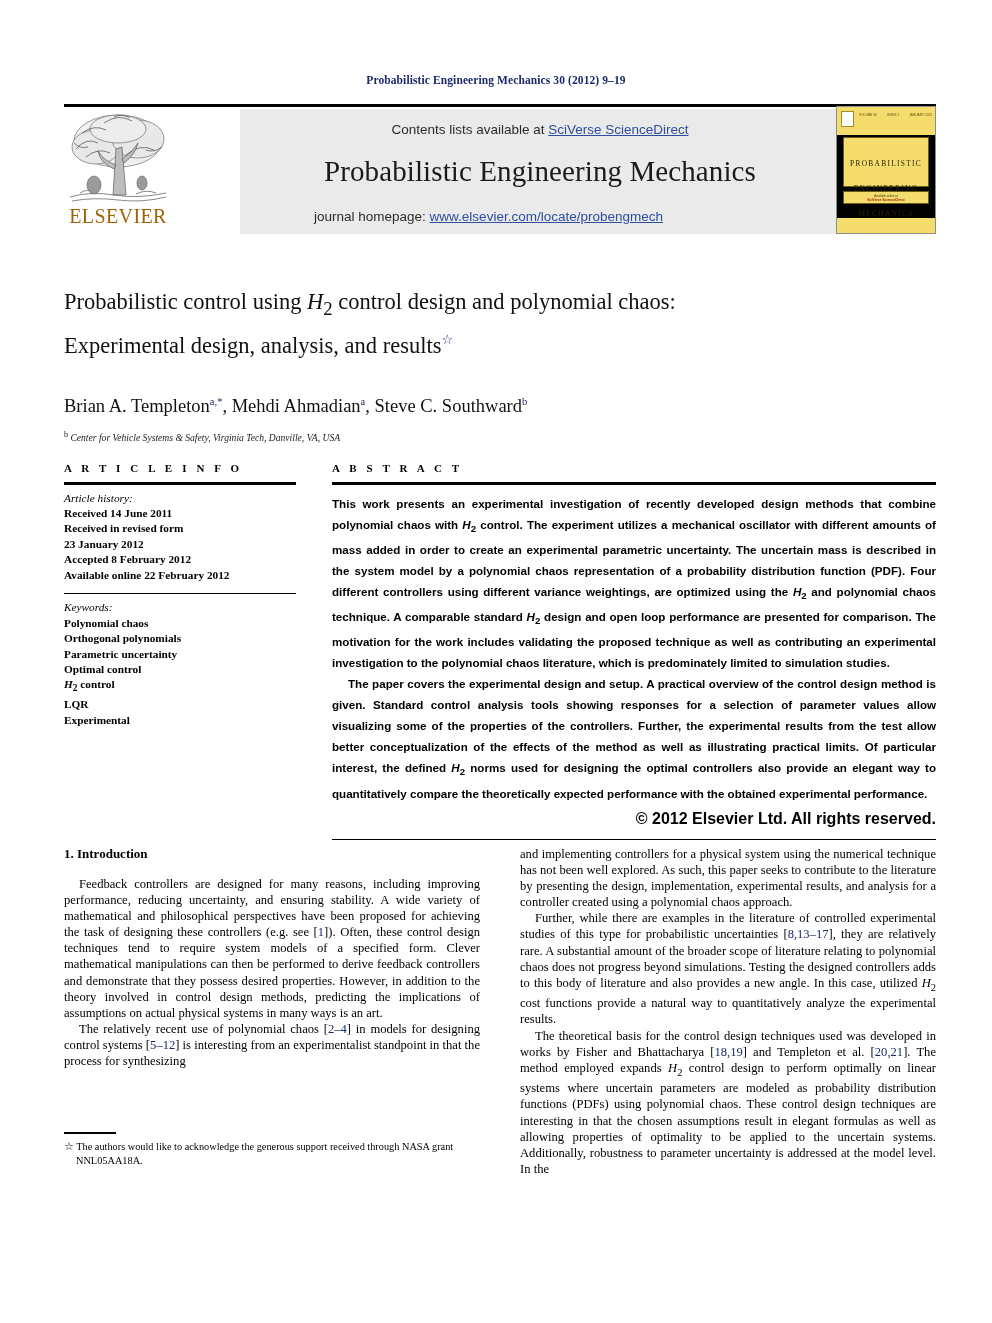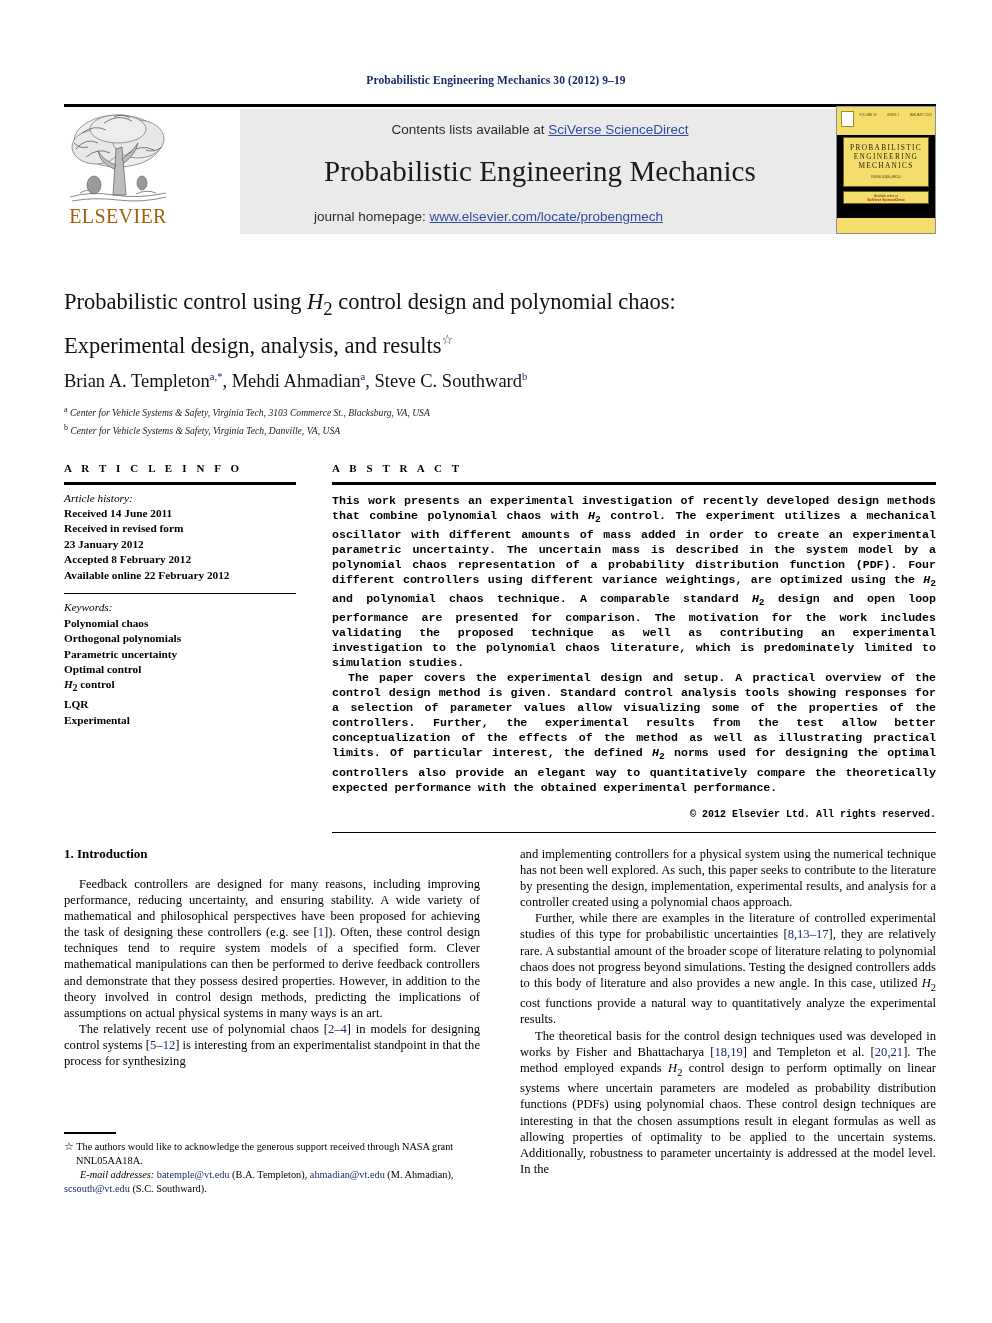--- a/index.html
+++ b/index.html
@@ -110,20 +110,21 @@
     text-align: center;
     padding-top: 5px;
   }
   .cover-titlebox .ct {
     font-family: "Liberation Serif", serif;
     font-size: 7.4px;
     letter-spacing: 1.3px;
     color: #2a2307;
     line-height: 9px;
     display: block;
+    margin-top: 16px;
   }
   .cover-issn {
     font-family: "Liberation Sans", sans-serif;
     font-size: 4px; color: #4a3f0b; margin-top: 4px; display: block;
   }
   .cover-redband {
     position: absolute; left: 6px; top: 84px; right: 6px; height: 13px;
     background: #f5dd6d;
     border: 1px solid #6b5c12;
     text-align: center;
@@ -148,21 +149,21 @@
     font-family: "Liberation Serif", serif;
     font-size: 22.5px;
     line-height: 31px;
     color: #111;
     font-weight: normal;
     margin: 0;
   }
   .paper-title .hnorm { font-style: italic; font-family: "Liberation Serif", serif; }
   .paper-title sup.star { color: #1b2a6b; font-size: 13px; }
   .authors {
-    margin-top: 11px;
+    margin-top: 36px;
     font-family: "Liberation Serif", serif;
     font-size: 18.5px;
     color: #111;
   }
   .authors sup { color: #1b2a6b; font-size: 10.5px; }
   .affil {
     font-family: "Liberation Serif", serif;
     font-style: italic;
     font-size: 9.6px;
     line-height: 14.5px;
@@ -192,35 +193,35 @@
     font-size: 11.3px;
     line-height: 15.4px;
     font-weight: bold;
     color: #000;
     padding-top: 6px;
   }
   .info-body .lbl { font-style: italic; font-weight: normal; }
   .info-gap { height: 10px; }
 
   .abs-body {
-    font-family: Liberation Mono, monospace;
+    font-family: Liberation Sans, sans-serif;
     font-size: 11.6px;
-    line-height: 15px;
+    line-height: 21px;
     font-weight: bold;
     text-align: justify;
     color: #000;
     padding-top: 8px;
   }
   .abs-body p { margin: 0; }
   .abs-body p.indent { text-indent: 16px; }
   .copyright {
     text-align: right;
     font-weight: bold;
-    font-size: 10px;
-    margin-top: 12px;
+    font-size: 16px;
+    margin-top: 4px;
   }
 
   
   .body-cols { position: absolute; left: 64px; top: 846px; width: 872px; }
   .bcol { width: 416px; position: absolute; top: 0; }
   .bcol-left { left: 0; }
   .bcol-right { left: 456px; }
   .h1-sec {
     font-family: "Liberation Sans", serif;
     font-weight: bold;
@@ -345,21 +346,20 @@
     <h1 class="paper-title">
       <span>Probabilistic control using </span><span class="hnorm">H</span><sub>2</sub><span> control design and polynomial chaos:</span><br>
       <span>Experimental design, analysis, and results</span><sup class="star">☆</sup>
     </h1>
 
     <div class="authors">
       <span>Brian A. Templeton</span><sup>a,*</sup><span>, </span><span>Mehdi Ahmadian</span><sup>a</sup><span>, </span><span>Steve C. Southward</span><sup>b</sup>
     </div>
 
     <div class="affil">
-      <div><sup>a</sup> <span>Center for Vehicle Systems &amp; Safety, Virginia Tech, 3103 Commerce St., Blacksburg, VA, USA</span></div>
       <div><sup>b</sup> <span>Center for Vehicle Systems &amp; Safety, Virginia Tech, Danville, VA, USA</span></div>
     </div>
   </div>
 
   <div class="info-abstract">
 
     <div class="col-info">
       <div class="sec-head">A R T I C L E   I N F O</div>
       <div class="hr-thick"></div>
       <div class="info-body">
@@ -413,20 +413,16 @@
       </div>
     </div>
   </div>
 
   <div class="footnotes">
     <div class="fn-rule"></div>
     <div class="fn fn-hang">
       <span class="star">☆</span>
       <span>The authors would like to acknowledge the generous support received through NASA grant NNL05AA18A.</span>
     </div>
-    <div class="fn" style="padding-left:0;">
-      <span style="padding-left:16px;" class="ital">E-mail addresses:</span>
-      <span class="mail">batemple@vt.edu</span><span> (B.A. Templeton), </span><span class="mail">ahmadian@vt.edu</span><span> (M. Ahmadian), </span><span class="mail">scsouth@vt.edu</span><span> (S.C. Southward).</span>
-    </div>
   </div>
 
 
 </div>
 
 </body></html>

